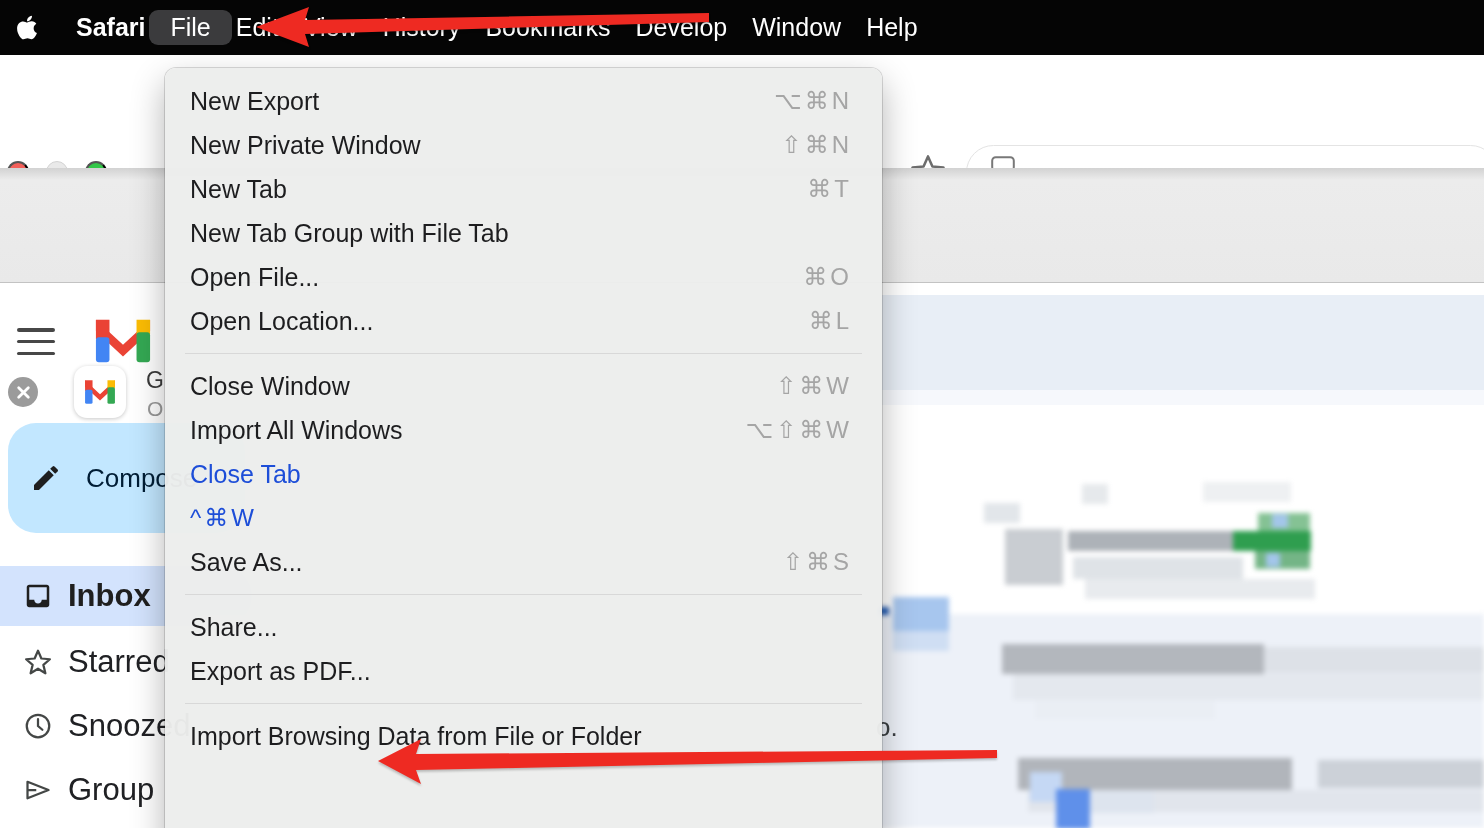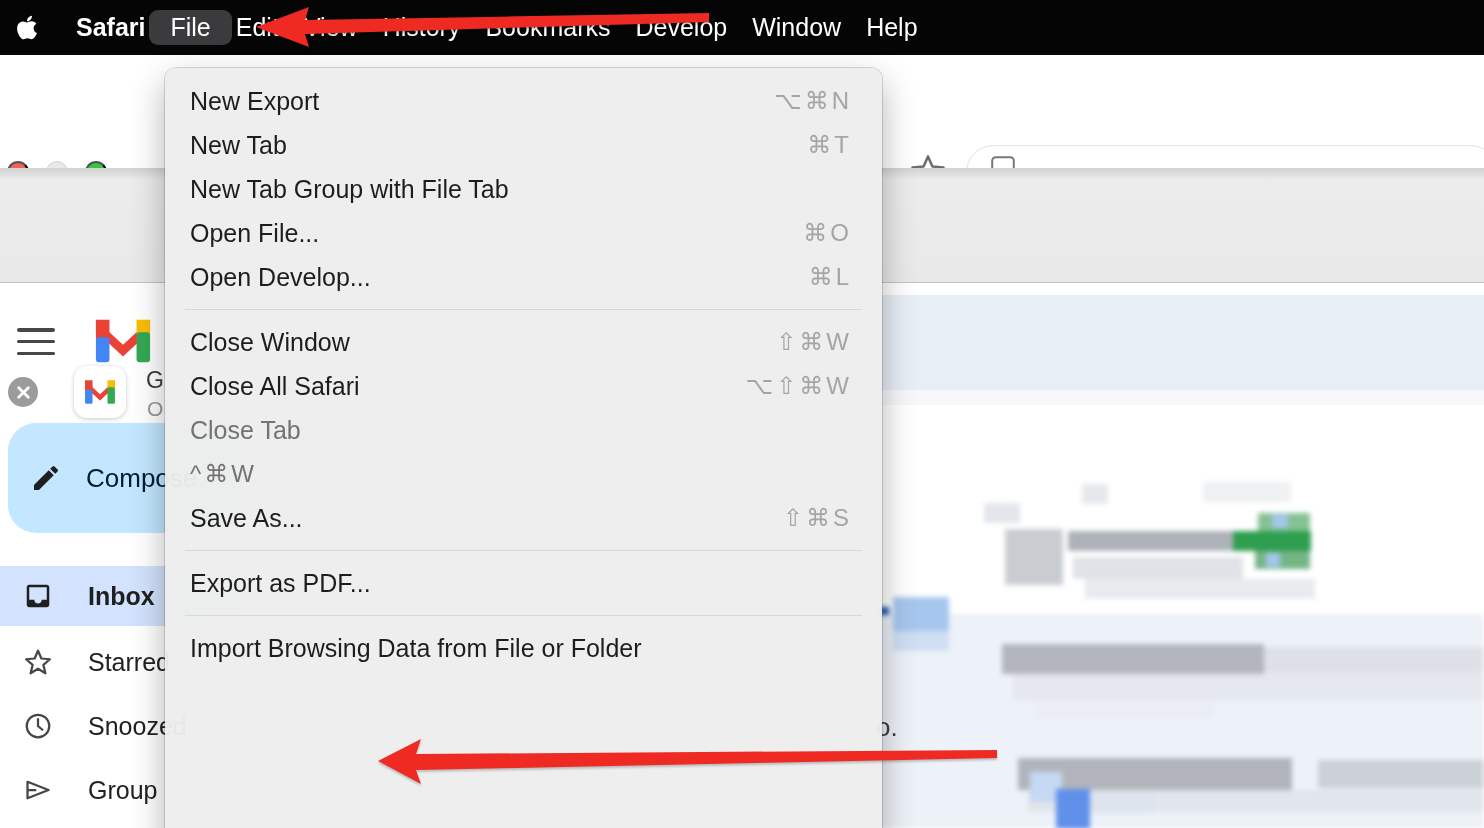--- a/index.html
+++ b/index.html
@@ -63,40 +63,40 @@
   .glogo { position:absolute; left:94px; top:34px; }
   .compose {
     position:absolute; left:8px; top:139px; width:237px; height:110px; border-radius:28px;
     background:#c2e7ff; border:none; display:flex; align-items:center; text-align:left;
     font-family:inherit;
   }
   .compose .pencil { margin-left:22px; display:flex; }
   .compose .clabel { margin-left:24px; font-size:26px; font-weight:500; color:#001d35; white-space:nowrap; }
   .sb-row { position:absolute; left:0; width:252px; height:60px; display:flex; align-items:center; border:none; background:none; font-family:inherit; text-align:left; }
   .sb-row .sicon { margin-left:22px; width:32px; display:flex; justify-content:center; }
-  .sb-row .slabel { margin-left:34px; font-size:25px; color:#202124; white-space:nowrap; }
+  .sb-row .slabel { margin-left:14px; font-size:31px; color:#202124; white-space:nowrap; }
   .sb-inbox { top:282px; background:#d3e3fd; border-radius:0 30px 30px 0; }
   .sb-inbox .slabel { font-weight:700; color:#1f1f1f; }
   .sb-starred { top:348px; } .sb-snoozed { top:412px; } .sb-sent { top:476px; }
 
   .mosaic { position:absolute; inset:0; filter:blur(2.5px); }
   .mz { position:absolute; }
   .frag { position:absolute; left:876px; top:428px; font-size:26px; color:#3c4043; }
 
   
   .filemenu {
     position:absolute; left:165px; top:68px; width:717px; height:790px; z-index:10;
     background:rgba(236,237,236,.97); border-radius:11px;
     box-shadow:0 0 0 1px rgba(0,0,0,.14), 0 14px 34px rgba(0,0,0,.3);
     padding-top:11px; overflow:hidden;
   }
   .mi { height:44px; display:flex; align-items:center; justify-content:space-between;
         padding:0 30px 0 25px; font-size:25px; color:#1d1d1f; cursor:default; }
   .mi .mk { color:#a5a5a5; letter-spacing:3px; font-size:24px; }
-  .mi.dis, .mi.dis .mk { color:#737373; }
+  .mi.dis, .mi.dis .mk { color:#1d4ed8; }
   .sep { height:1px; background:#d8d8d8; margin:10px 20px; }
 
   
   .arrows { position:absolute; inset:0; z-index:50; pointer-events:none; }
 </style>
 </head>
 <body>
 
 <div class="gmail">
   <div class="band1"></div>
@@ -255,56 +255,64 @@
       <span class="mbi">Help</span>
     </span>
 </div>
 
 <div class="filemenu">
     <div class="mi">
       <span class="ml">New Export</span>
       <span class="mk">⌥⌘N</span>
     </div>
     <div class="mi">
+      <span class="ml">New Private Window</span>
+      <span class="mk">⇧⌘N</span>
+    </div>
+    <div class="mi">
       <span class="ml">New Tab</span>
       <span class="mk">⌘T</span>
     </div>
     <div class="mi">
       <span class="ml">New Tab Group with File Tab</span>
       <span class="mk"></span>
     </div>
     <div class="mi">
       <span class="ml">Open File...</span>
       <span class="mk">⌘O</span>
     </div>
     <div class="mi">
-      <span class="ml">Open Develop...</span>
+      <span class="ml">Open Location...</span>
       <span class="mk">⌘L</span>
     </div>
     <div class="sep"></div>
     <div class="mi">
       <span class="ml">Close Window</span>
       <span class="mk">⇧⌘W</span>
     </div>
     <div class="mi">
-      <span class="ml">Close All Safari</span>
+      <span class="ml">Import All Windows</span>
       <span class="mk">⌥⇧⌘W</span>
     </div>
     <div class="mi dis">
       <span class="ml">Close Tab</span>
       <span class="mk"></span>
     </div>
     <div class="mi dis">
       <span class="mk">^⌘W</span>
     </div>
     <div class="mi">
       <span class="ml">Save As...</span>
       <span class="mk">⇧⌘S</span>
     </div>
     <div class="sep"></div>
+    <div class="mi">
+      <span class="ml">Share...</span>
+      <span class="mk"></span>
+    </div>
     <div class="mi">
       <span class="ml">Export as PDF...</span>
       <span class="mk"></span>
     </div>
     <div class="sep"></div>
     <div class="mi">
       <span class="ml">Import Browsing Data from File or Folder</span>
       <span class="mk"></span>
     </div>
   </div>

